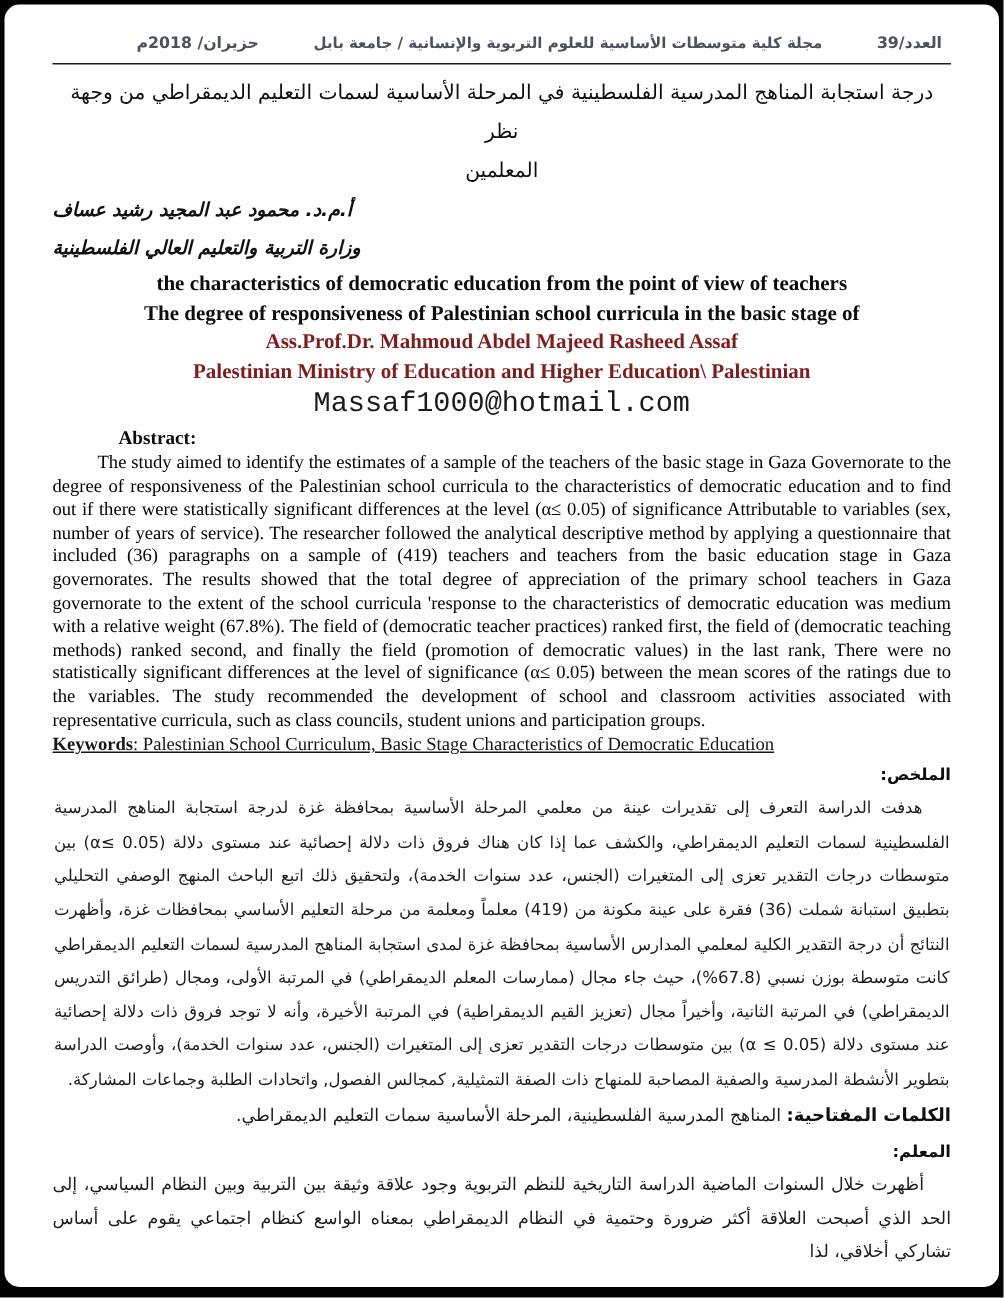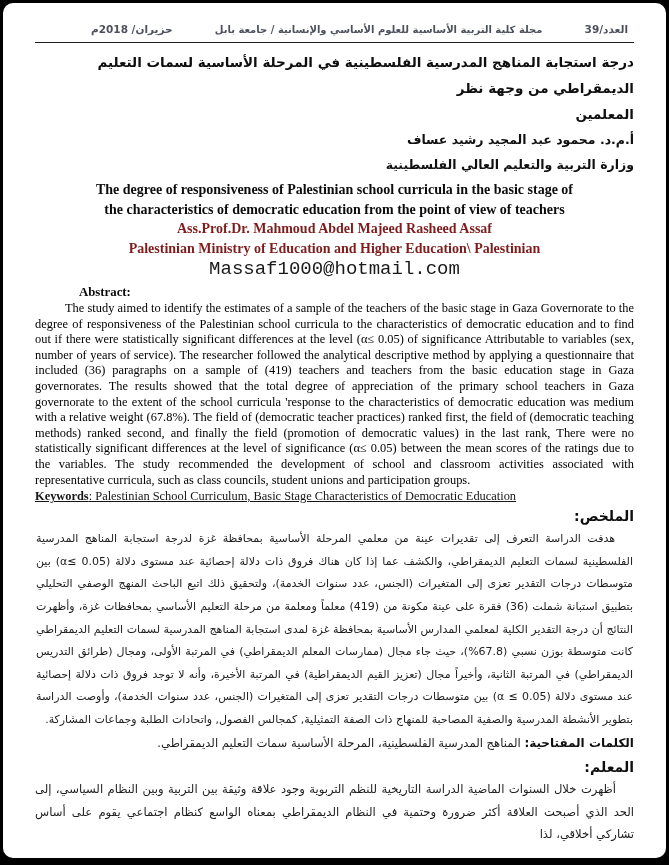--- a/index.html
+++ b/index.html
@@ -33,32 +33,34 @@
     color: #4d515c;
   }
   .jheader .mid { font-size: 10px; }
   .divider {
     border: none;
     border-top: 1.6px solid #1c1c1c;
     margin: 7px 0 6px 0;
   }
   .ar { direction: rtl; font-family: "DejaVu Sans", sans-serif; }
   .title-ar {
-    font-weight: bold;
+    text-align: center;
+    font-weight: normal;
     font-size: 13.5px;
     color: #0f0f0f;
     line-height: 26px;
     margin-top: 4px;
   }
   .byline-ar {
-    text-align: right;
+    text-align: left;
     font-weight: bold;
     font-size: 12.5px;
     color: #101010;
     line-height: 25px;
+    font-style: italic;
   }
   .title-en {
     text-align: center;
     font-weight: bold;
     font-size: 14px;
     color: #0c0c0c;
     line-height: 19.5px;
     margin-top: 3px;
   }
   .byline-en {
@@ -94,21 +96,21 @@
   .keywords-en {
     font-size: 12.4px;
     color: #151515;
     line-height: 16px;
     margin: 0;
     text-decoration: underline;
   }
   .keywords-en b { font-weight: bold; }
   .sec-head-ar {
     font-weight: bold;
-    font-size: 14px;
+    font-size: 11px;
     color: #0f0f0f;
     line-height: 21px;
     margin-top: 2px;
   }
   .abstract-ar {
     font-size: 11px;
     color: #1c1c1c;
     text-align: justify;
     line-height: 22.6px;
     text-indent: 18px;
@@ -130,37 +132,37 @@
     margin: 0;
   }
 </style>
 </head>
 <body>
 
 <div class="page">
 
   <div class="jheader">
     <span>العدد/39</span>
-    <span class="mid">مجلة كلية التربية الأساسية للعلوم الأساسي والإنسانية / جامعة بابل</span>
+    <span class="mid">مجلة كلية متوسطات الأساسية للعلوم التربوية والإنسانية / جامعة بابل</span>
     <span>حزيران/ 2018م</span>
   </div>
 
   <hr class="divider">
 
   <div class="title-ar ar">
     <div>درجة استجابة المناهج المدرسية الفلسطينية في المرحلة الأساسية لسمات التعليم الديمقراطي من وجهة نظر</div>
     <div>المعلمين</div>
   </div>
 
   <div class="byline-ar ar">أ.م.د. محمود عبد المجيد رشيد عساف</div>
   <div class="byline-ar ar">وزارة التربية والتعليم العالي الفلسطينية</div>
 
   <div class="title-en">
+    <div>the characteristics of democratic education from the point of view of teachers</div>
     <div>The degree of responsiveness of Palestinian school curricula in the basic stage of</div>
-    <div>the characteristics of democratic education from the point of view of teachers</div>
   </div>
 
   <div class="byline-en">Ass.Prof.Dr. Mahmoud Abdel Majeed Rasheed Assaf</div>
   <div class="byline-en">Palestinian Ministry of Education and Higher Education\ Palestinian</div>
   <div class="email">Massaf1000@hotmail.com</div>
 
   <div class="sec-head-en">Abstract:</div>
   <p class="abstract-en">The study aimed to identify the estimates of a sample of the teachers of the basic stage in Gaza Governorate to the degree of responsiveness of the Palestinian school curricula to the characteristics of democratic education and to find out if there were statistically significant differences at the level (α≤ 0.05) of significance Attributable to variables (sex, number of years of service). The researcher followed the analytical descriptive method by applying a questionnaire that included (36) paragraphs on a sample of (419) teachers and teachers from the basic education stage in Gaza governorates. The results showed that the total degree of appreciation of the primary school teachers in Gaza governorate to the extent of the school curricula 'response to the characteristics of democratic education was medium with a relative weight (67.8%). The field of (democratic teacher practices) ranked first, the field of (democratic teaching methods) ranked second, and finally the field (promotion of democratic values) in the last rank, There were no statistically significant differences at the level of significance (α≤ 0.05) between the mean scores of the ratings due to the variables. The study recommended the development of school and classroom activities associated with representative curricula, such as class councils, student unions and participation groups.</p>
   <p class="keywords-en"><b>Keywords</b><span>: Palestinian School Curriculum, Basic Stage Characteristics of Democratic Education</span></p>
 

